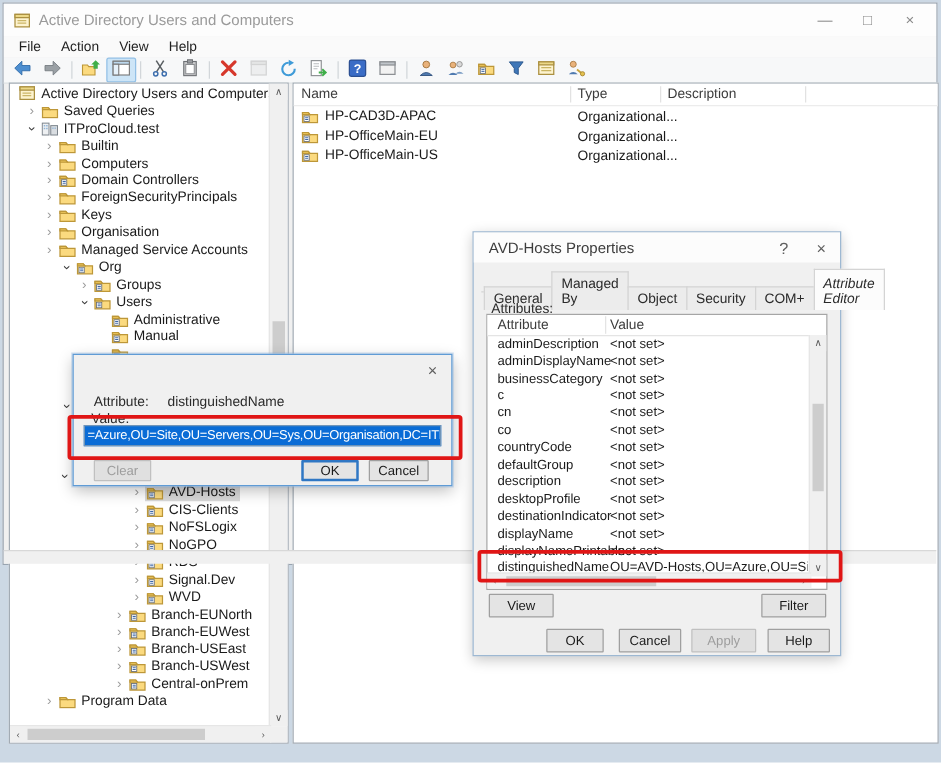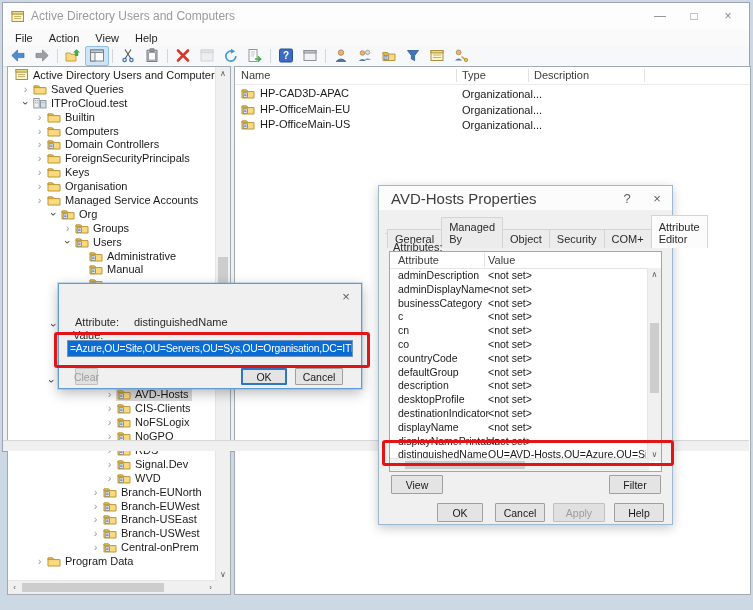--- a/index.html
+++ b/index.html
@@ -52,28 +52,28 @@
   .lv-name .ticon{margin-right:5px;}
   .lv-type{position:absolute;left:227px;top:2px;}
   .lv-desc{position:absolute;left:299px;top:2px;}
   
   .statusbar{position:absolute;left:0;right:0;bottom:0;height:10px;background:#f0f0f0;border-top:1px solid #d8d8d8;}
   
   .dlg{position:absolute;background:#f0f0f0;box-sizing:border-box;}
   .dlg-props{left:378px;top:185px;width:295px;height:340px;border:1px solid #9db8d2;box-shadow:0 3px 10px rgba(0,0,0,.22);z-index:40;}
   .dlg-str{left:58px;top:283px;width:304px;height:106px;border:1px solid #5f9bd5;box-shadow:0 0 0 1px rgba(120,170,220,.35),0 4px 12px rgba(0,0,0,.28);z-index:60;}
   .dlg-title{position:absolute;left:0;top:0;right:0;height:24px;background:#fcfcfc;display:flex;align-items:center;}
-  .dlg-title-txt{margin-left:12px;color:#3d3d3d;font-size:15px;}
+  .dlg-title-txt{margin-left:12px;color:#3d3d3d;font-size:12px;}
   .dlg-x{position:absolute;top:0;width:30px;height:24px;display:flex;align-items:center;justify-content:center;color:#5f5f5f;font-size:13px;}
   .dlg-help{right:30px;}
   .dlg-close{right:0;}
   
   .tabs{position:absolute;left:8px;top:29px;display:flex;align-items:flex-end;}
   .tab{padding:3px 7px 3px 7px;background:#ececec;border:1px solid #d4d4d4;border-bottom:none;margin-right:-1px;font-size:11px;color:#2a2a2a;}
-  .tab.active{background:#fcfcfc;padding-top:5px;position:relative;z-index:2;}
+  .tab.active{background:#fcfcfc;padding-top:5px;position:relative;z-index:2;font-style:italic;}
   .tabline{position:absolute;left:6px;right:6px;top:47px;height:1px;background:#d4d4d4;}
   .attrs-label{position:absolute;left:14px;top:55px;color:#2a2a2a;}
   
   .grid{position:absolute;left:10px;top:65px;width:273px;height:221px;background:#fff;border:1px solid #a6a6a6;box-sizing:border-box;}
   .g-header{position:absolute;left:0;top:0;right:13px;height:16px;border-bottom:1px solid #e4e4e4;background:#fff;}
   .g-h1{position:absolute;left:8px;top:2px;color:#3c3c3c;}
   .g-h2{position:absolute;left:98px;top:2px;color:#3c3c3c;}
   .g-hsep{position:absolute;left:94px;top:1px;width:1px;height:14px;background:#e4e4e4;}
   .g-rows{position:absolute;left:0;top:16px;width:258px;height:193px;overflow:hidden;}
   .g-row{height:13.8px;position:relative;white-space:nowrap;}
@@ -922,19 +922,19 @@
   <div class="dlg-x dlg-close">×</div>
 
   <span class="se-label" style="left:16px;top:32px;">Attribute:</span>
   <span class="se-label" style="left:75px;top:32px;">distinguishedName</span>
   <span class="se-label" style="left:14px;top:45px;text-align:right;">Value:</span>
 
   <div class="se-field">
     <span>=Azure,OU=Site,OU=Servers,OU=Sys,OU=Organisation,DC=ITProCloud,DC=test</span>
   </div>
 
-  <div class="btn disabled" style="left:16px;top:84px;width:23px;height:17px;">Clear</div>
+  <div class="btn disabled" style="left:16px;top:84px;width:46px;height:17px;">Clear</div>
   <div class="btn default" style="left:182px;top:84px;width:46px;height:17px;">OK</div>
   <div class="btn" style="left:236px;top:84px;width:48px;height:17px;">Cancel</div>
 </div>
 
 <div class="redbox" style="left:54px;top:332px;width:310px;height:30px;"></div>
 <div class="redbox" style="left:382px;top:440px;width:286px;height:20px;"></div>
 
 </body></html>

